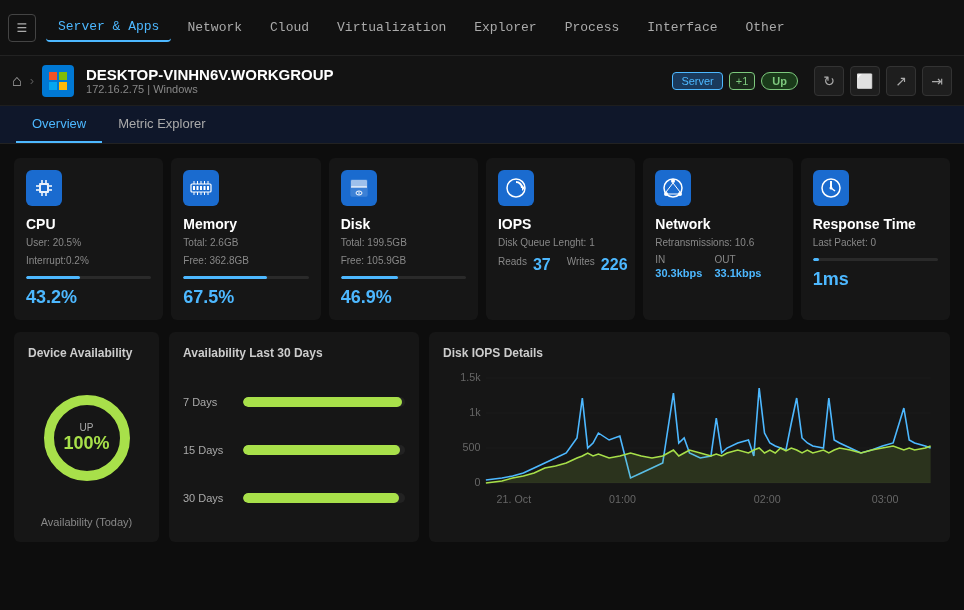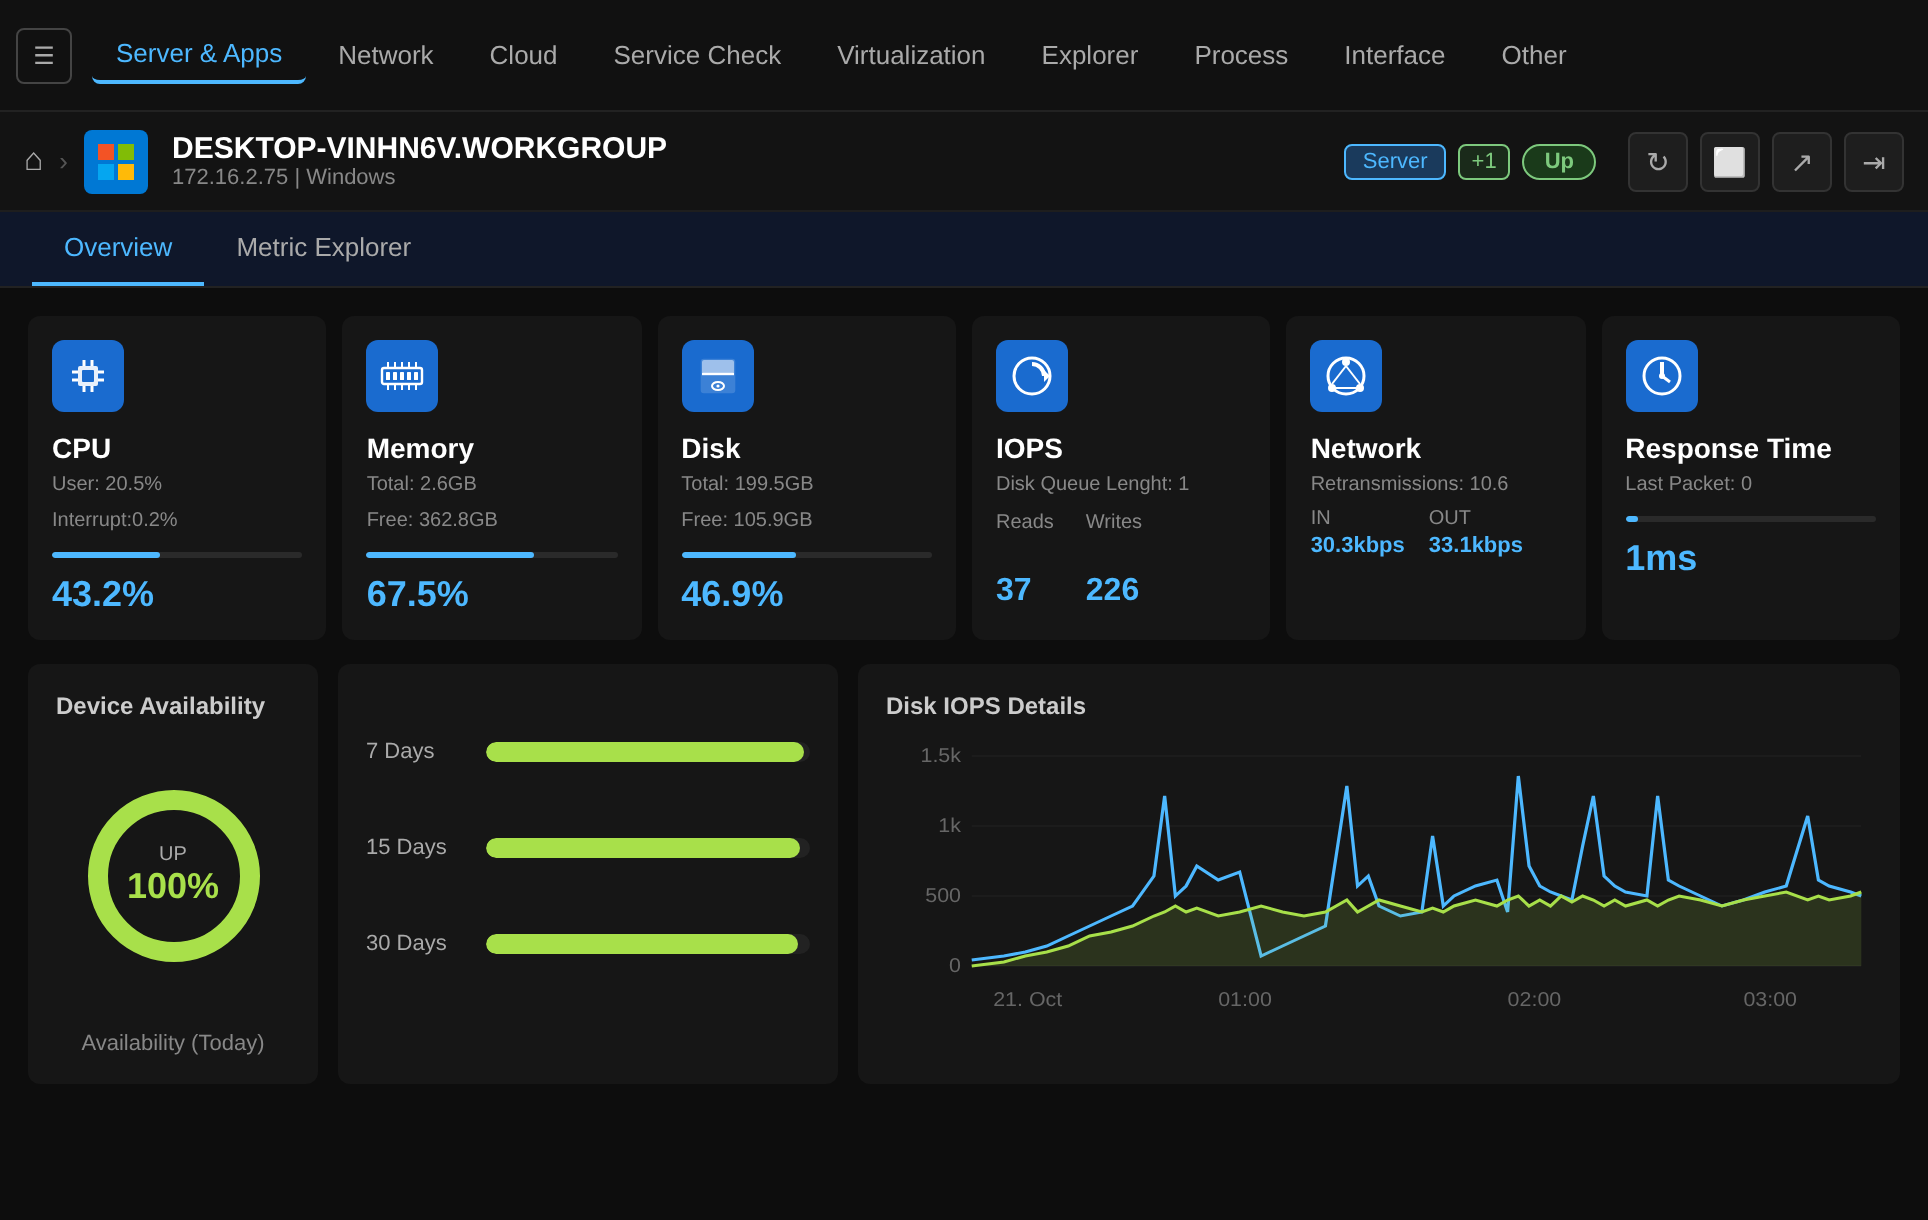--- a/index.html
+++ b/index.html
@@ -33,20 +33,21 @@
     .nav-items {
       display: flex; align-items: center; gap: 4px;
     }
     .nav-item {
       padding: 6px 12px;
       color: #aaa;
       cursor: pointer;
       border-radius: 4px;
       font-size: 13px;
       white-space: nowrap;
+      font-family: Liberation Mono, monospace;
     }
     .nav-item.active {
       color: #4db8ff;
       border-bottom: 2px solid #4db8ff;
     }
 
     
     .breadcrumb-bar {
       display: flex;
       align-items: center;
@@ -188,22 +189,22 @@
       font-weight: 600;
       color: #4db8ff;
     }
     .metric-reads-writes {
       display: flex;
       gap: 16px;
       margin-top: 2px;
     }
     .metric-rw-col {
       display: flex;
-      flex-direction: column;
-      gap: 20px;
+      flex-direction: row;
+      gap: 6px;
     }
     .rw-label { font-size: 10px; color: #888; }
     .rw-val { font-size: 16px; font-weight: 600; color: #4db8ff; }
     .metric-in-out {
       display: flex;
       gap: 12px;
     }
     .io-col { display: flex; flex-direction: column; gap: 2px; }
     .io-label { font-size: 10px; color: #888; }
     .io-val { font-size: 11px; font-weight: 600; color: #4db8ff; text-align: right; }
@@ -325,21 +326,20 @@
 <body>
 
 <nav class="top-nav">
   <div class="nav-toggle">
     <span>☰</span>
   </div>
   <div class="nav-items">
     <div class="nav-item active">Server &amp; Apps</div>
     <div class="nav-item">Network</div>
     <div class="nav-item">Cloud</div>
-    <div class="nav-item">Service Check</div>
     <div class="nav-item">Virtualization</div>
     <div class="nav-item">Explorer</div>
     <div class="nav-item">Process</div>
     <div class="nav-item">Interface</div>
     <div class="nav-item">Other</div>
   </div>
 </nav>
 
 <div class="breadcrumb-bar">
   <span class="bc-home">⌂</span>
@@ -538,20 +538,21 @@
         </svg>
         <div class="donut-center">
           <span class="donut-up">UP</span>
           <span class="donut-pct">100%</span>
         </div>
       </div>
       <div class="avail-today">Availability (Today)</div>
     </div>
 
     <div class="avail-30-card">
+      <div class="avail-30-title">Availability Last 30 Days</div>
       <div class="avail-row">
         <span class="avail-row-label">7 Days</span>
         <div class="avail-bar-wrap">
           <div class="avail-bar-fill" style="width:98%"></div>
         </div>
       </div>
       <div class="avail-row">
         <span class="avail-row-label">15 Days</span>
         <div class="avail-bar-wrap">
           <div class="avail-bar-fill" style="width:97%"></div>

